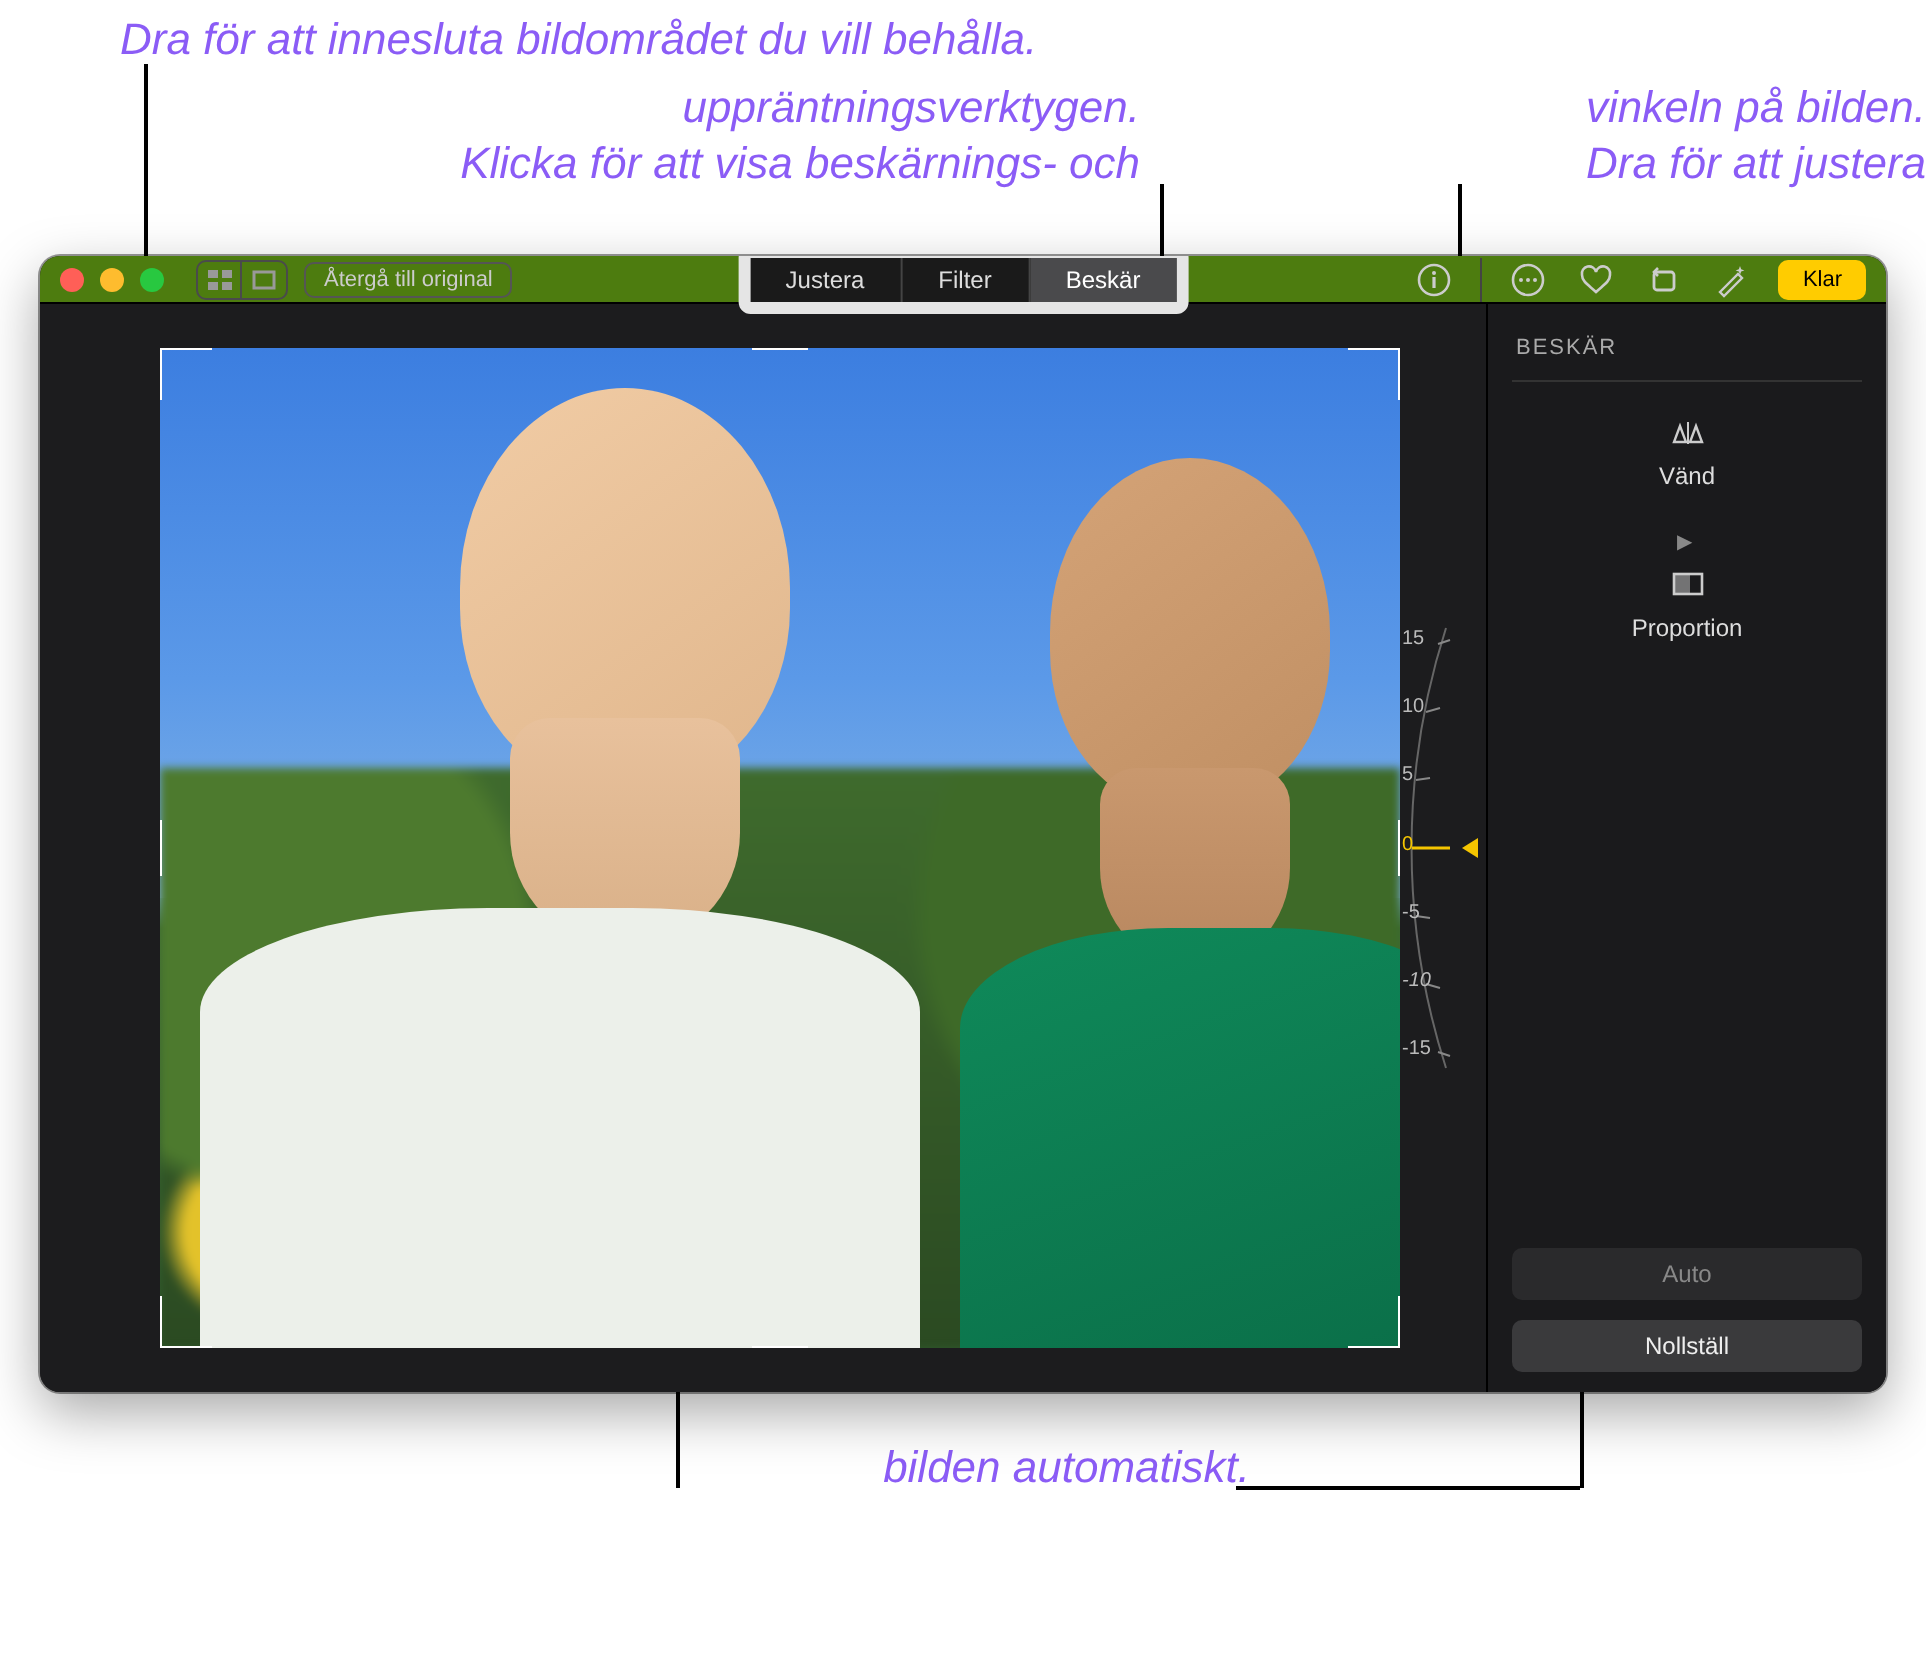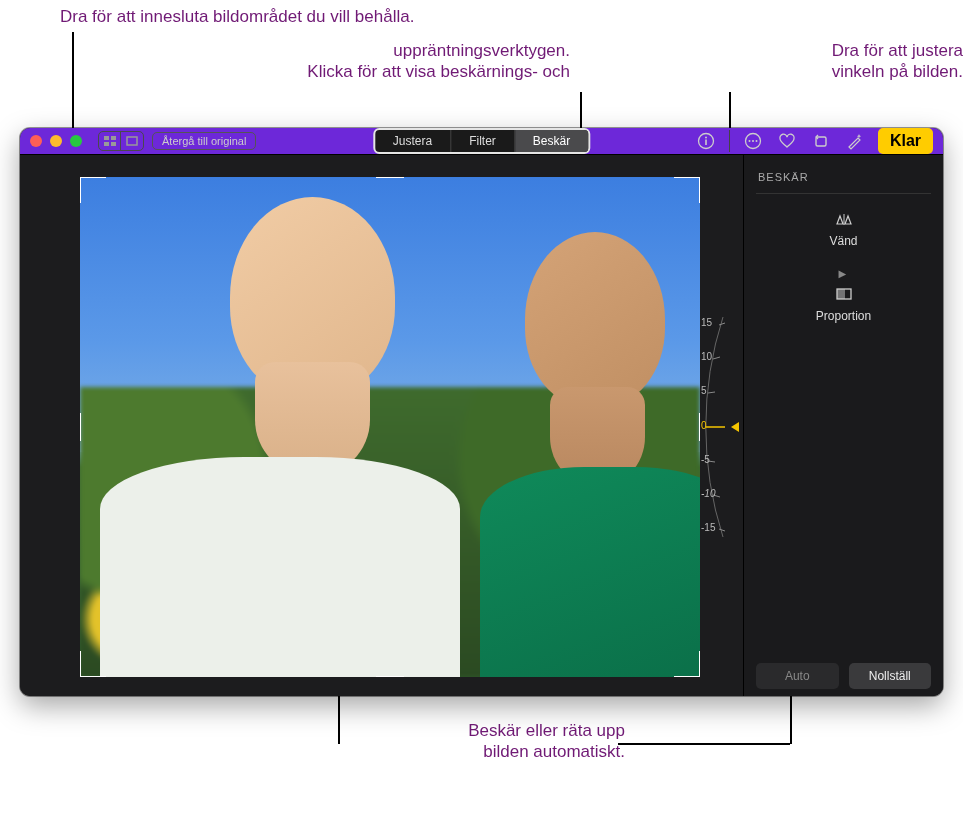--- a/index.html
+++ b/index.html
@@ -8,24 +8,25 @@
     background: #fff;
     width: 963px;
     height: 827px;
     position: relative;
     overflow: hidden;
   }
 
   
   .callout {
     position: absolute;
-    font-size: 17px;
-    color: #701a75;
+    font-size: 22px;
+    color: #8b5cf6;
     line-height: 1.25;
     text-align: right;
+    font-style: italic;
   }
   .callout-line {
     position: absolute;
     background: #000;
     width: 1.5px;
   }
   .callout-line.h { height: 1.5px; width: auto; }
 
   
   .window {
@@ -37,21 +38,21 @@
     background: #1c1c1e;
     border-radius: 10px;
     box-shadow: 0 10px 28px rgba(0,0,0,.35), 0 0 0 1px rgba(0,0,0,.4);
     overflow: hidden;
     display: flex;
     flex-direction: column;
   }
 
   .toolbar {
     height: 38px;
-    background: #6d28d9;
+    background: #4d7c0f;
     border-bottom: 1px solid #000;
     display: flex;
     align-items: center;
     padding: 0 10px;
     gap: 8px;
     position: relative;
     text-align: center;
   }
   .traffic { display: flex; gap: 8px; margin-right: 8px; }
   .tl { width: 12px; height: 12px; border-radius: 50%; }
@@ -73,36 +74,36 @@
   }
   .view-toggle div:last-child { border-right:none; }
 
   .revert-btn {
     border:1px solid #555; border-radius:5px; padding:2px 9px;
     color:#ccc; font-size:11px;
   }
 
   .seg-wrap {
     position:absolute; left:50%; transform:translateX(-50%);
-    display:flex; background:#1a1a1a; border:2px solid #e5e5e5;
+    display:flex; background:#1a1a1a; border:6px solid #e5e5e5;
     border-radius:6px; overflow:hidden;
   }
   .seg {
     padding:4px 18px; font-size:12px; color:#ddd;
     border-right:1px solid #444; cursor:pointer;
   }
   .seg:last-child { border-right:none; }
   .seg.active { background:#4a4a4c; color:#fff; }
 
   .tool-right { margin-left:auto; display:flex; gap:12px; align-items:center; }
   .icon-btn { width:22px; height:22px; color:#ccc; display:flex; align-items:center; justify-content:center; cursor:pointer; }
   .divider-v { width:1px; height:22px; background:#444; }
   .done-btn {
-    background:#ffcc00; color:#000; font-weight:700;
-    padding:4px 12px; border-radius:5px; font-size:16px;
+    background:#ffcc00; color:#000; font-weight:400;
+    padding:4px 12px; border-radius:5px; font-size:11px;
   }
 
   .body { flex:1; display:flex; background:#1c1c1e; }
 
   .canvas-area {
     flex:1; position:relative; padding:22px 34px 22px 24px;
     display:flex; align-items:flex-start; justify-content:flex-start;margin-left:36px;
   }
 
   .photo {
@@ -177,49 +178,48 @@
   
   .side {
     width:200px; background:#1a1a1c; border-left:1px solid #000;
     display:flex; flex-direction:column; padding:10px 12px;
     color:#ccc; font-size:12px;
   }
   .side-title { color:#aaa; font-size:11px; letter-spacing:1px; padding:6px 2px 10px; border-bottom:1px solid #333; }
   .side-row { display:flex; align-items:center; gap:8px; padding:10px 2px; color:#ddd; cursor:pointer;flex-direction:column; }
   .side-row .chev { color:#888; font-size:10px; width:10px; }
   .side-row .ricon { width:16px; height:14px; display:flex; align-items:center; justify-content:center; }
-  .side-bottom { margin-top:auto; display:flex; gap:10px; padding-top:10px; }
+  .side-bottom { margin-top:auto; display:flex; gap:10px; padding-top:10px;flex-direction:column; }
   .side-btn { flex:1; background:#3a3a3c; color:#eee; font-size:12px; padding:6px 0; text-align:center; border-radius:5px; cursor:pointer; }
   .side-btn.dim { color:#888; background:#2a2a2c; }
 
 </style>
 </head>
 <body>
 
 <div class="callout" style="left:60px; top:6px; text-align:left;">Dra för att innesluta bildområdet du vill behålla.</div>
 <div class="callout-line" style="left:72px; top:32px; height:134px;"></div>
 
 <div class="callout" style="left:190px; top:40px; width:380px;">
   <div>uppräntningsverktygen.</div>
   <div>Klicka för att visa beskärnings- och</div>
 </div>
 <div class="callout-line" style="left:580px; top:92px; height:46px;"></div>
 
 <div class="callout" style="right:0; top:40px; width:190px;">
+  <div>vinkeln på bilden.</div>
   <div>Dra för att justera</div>
-  <div>vinkeln på bilden.</div>
 </div>
 <div class="callout-line" style="left:729px; top:92px; height:322px;"></div>
 
 <div class="callout" style="left:45px; top:720px; width:225px;">
 </div>
 <div class="callout-line" style="left:338px; top:574px; height:170px;"></div>
 
 <div class="callout" style="left:400px; top:720px; width:225px;">
-  <div>Beskär eller räta upp</div>
   <div>bilden automatiskt.</div>
 </div>
 <div class="callout-line" style="left:790px; top:686px; height:58px;"></div>
 <div class="callout-line h" style="left:618px; top:743px; width:172px;"></div>
 
 <div class="window">
 
   <div class="toolbar">
     <div class="traffic">
       <div class="tl red"></div>

